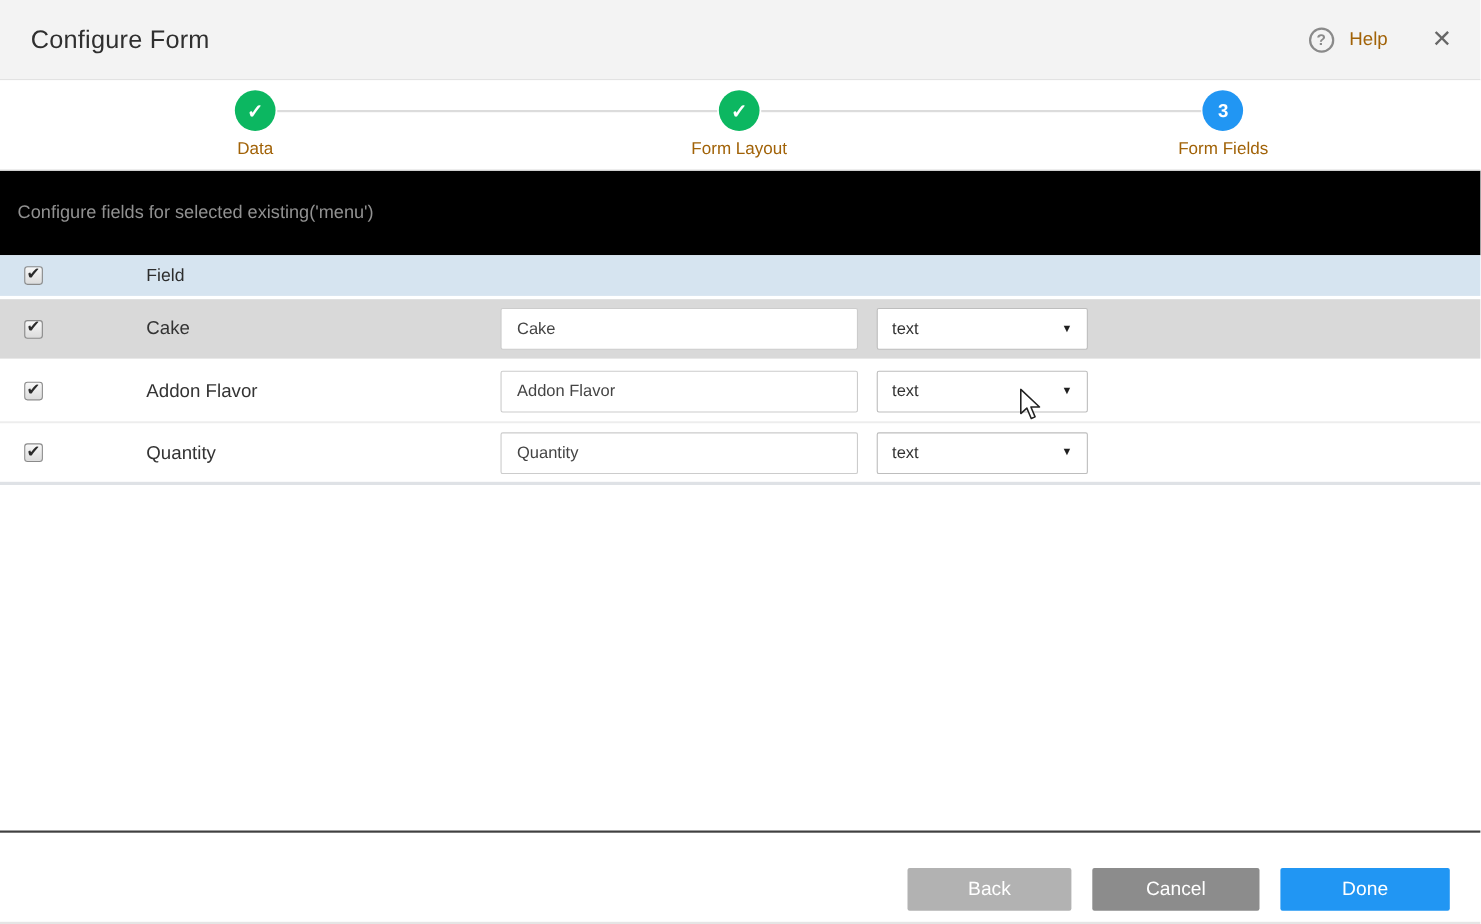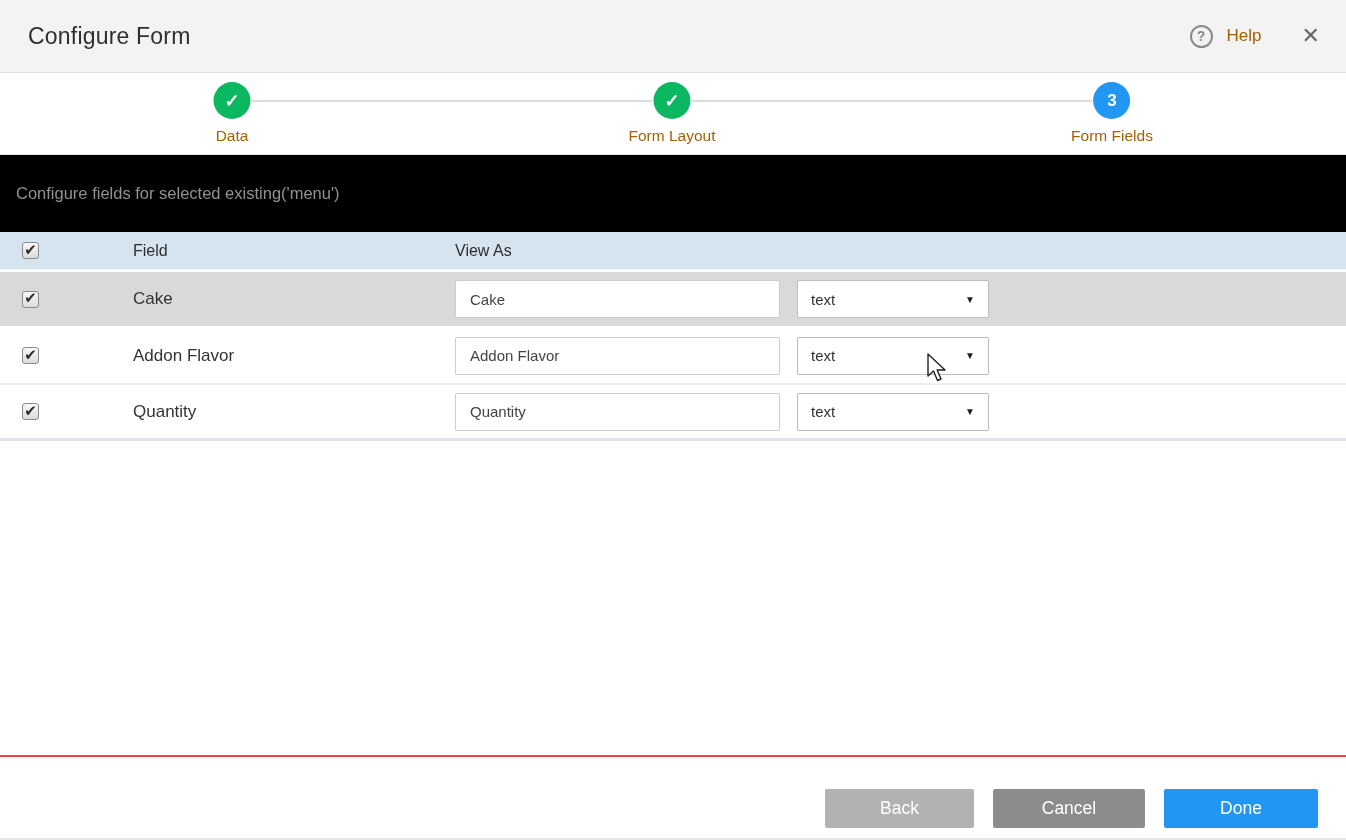--- a/index.html
+++ b/index.html
@@ -151,21 +151,21 @@
     cursor: pointer;
   }
   .viewas-select .arrow { font-size: 10px; color: #1f1f1f; }
 
   
   .empty-area { height: 310px; background: #fff; }
   .footer {
     position: absolute;
     left: 0; right: 0; bottom: 0;
     height: 85px;
-    border-top: 2px solid #ef4444;
+    border-top: 2px solid #404040;
     border-bottom: 2px solid #e5e5e5;
     background: #fff;
     display: flex;
     align-items: center;
     justify-content: flex-end;
     padding: 22px 28px 0 0;
     gap: 19px;
   }
   .btn {
     height: 39px;
@@ -233,21 +233,20 @@
   <span>Configure fields for selected existing('menu')</span>
 </div>
 
 <div class="grid-row thead">
   <div>
     <div class="cbx">
       <span>✔</span>
     </div>
   </div>
   <div>Field</div>
-  <div>View As</div>
 </div>
 
 <div class="grid-row trow highlight">
   <div>
     <div class="cbx">
       <span>✔</span>
     </div>
   </div>
   <div>Cake</div>
   <div>

